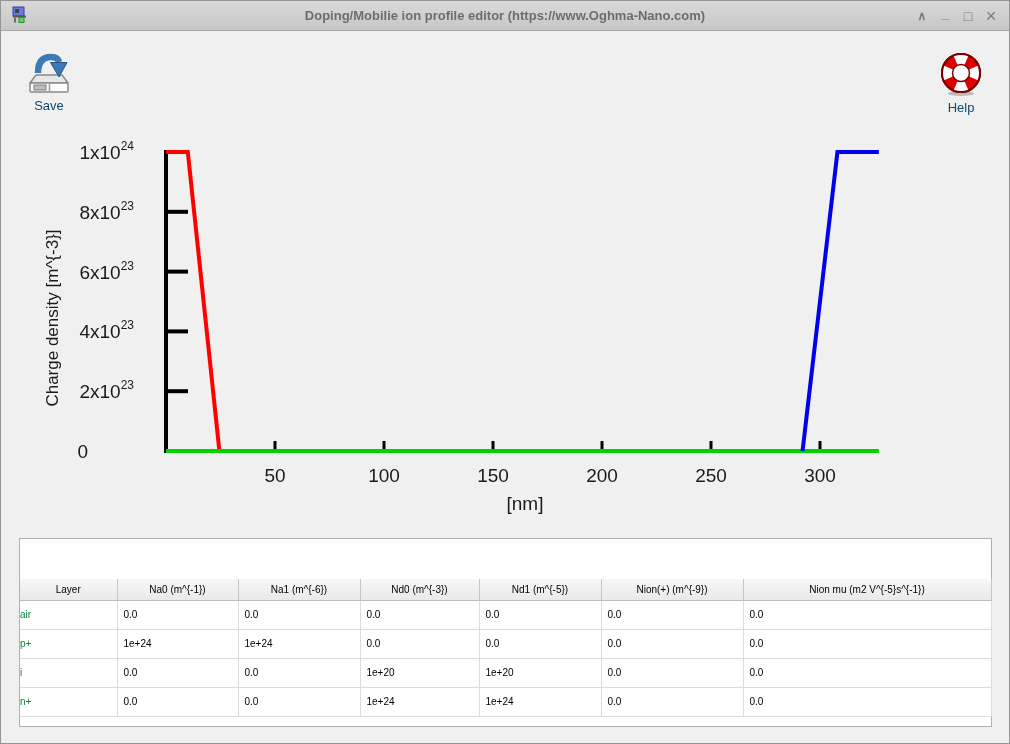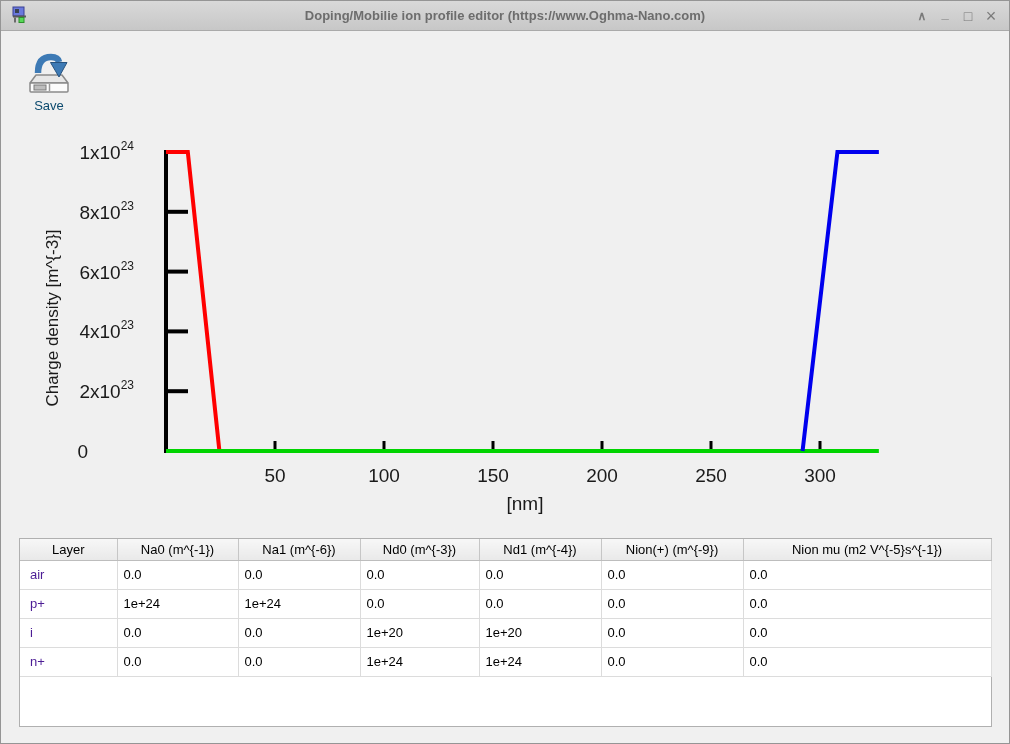--- a/index.html
+++ b/index.html
@@ -43,34 +43,34 @@
   .tool-btn.help { right:16px; }
   
   .chart-svg { position:absolute; left:30px; top:130px; }
   
   .table-wrap {
     position:absolute; left:18px; top:537px; width:973px; height:189px;
     background:#ffffff; border:1px solid #b0b0b0;
   }
   table.layers {
     border-collapse:collapse; table-layout:fixed; width:971px;
-    font-size:13px; color:#000;
+    font-size:10px; color:#000;margin-top:40px;
   }
   table.layers th {
     height:21px; font-weight:normal; text-align:center;
     background:linear-gradient(#f7f7f7,#e9e9e9);
     border-right:1px solid #c6c6c6; border-bottom:1px solid #bdbdbd;
     padding:0 2px; white-space:nowrap; overflow:hidden;
   }
   table.layers td {
     height:29px; padding:0 2px 0 6px;
     border-right:1px solid #dcdcdc; border-bottom:1px solid #dcdcdc;
     white-space:nowrap; overflow:hidden;
   }
-  table.layers td.layer { color:#4c1d95; padding-left:10px; }
+  table.layers td.layer { color:#15803d; padding-left:0; }
 </style>
 </head>
 <body>
 
 <div class="window">
 
   <div class="titlebar">
     <span class="app-ico">
       <svg width="20" height="20" viewBox="0 0 20 20">
         <rect x="3" y="2" width="11" height="9" fill="#6a79dd" stroke="#3a4194" stroke-width="1"></rect>
@@ -96,20 +96,37 @@
         <rect x="3" y="32" width="38" height="9" rx="1" fill="#fbfbfb" stroke="#8a8a8a" stroke-width="1.5"></rect>
         <rect x="7" y="34" width="12" height="5" fill="#bdbdbd" stroke="#7a7a7a" stroke-width="1"></rect>
         <line x1="22.5" y1="33" x2="22.5" y2="40" stroke="#9a9a9a" stroke-width="1.5"></line>
         <path d="M11,22 Q11,6 24,6 Q31,6 32,11" fill="none" stroke="#3d7ab5" stroke-width="6.5"></path>
         <polygon points="23.5,11.5 40,11.5 32,26" fill="#3d7ab5" stroke="#27537f" stroke-width="1"></polygon>
       </svg>
     </span>
     <span>Save</span>
   </div>
 
+  <div class="tool-btn help">
+    <span>
+      <svg width="46" height="46" viewBox="0 0 46 46">
+        <ellipse cx="23" cy="42.5" rx="13" ry="2.5" fill="rgba(0,0,0,0.22)"></ellipse>
+        <circle cx="23" cy="22" r="19" fill="#dd0000" stroke="#7e0000" stroke-width="2"></circle>
+        <g fill="#ffffff">
+          <path d="M23,22 L15.5,4.6 A19,19 0 0 1 30.5,4.6 Z"></path>
+          <path d="M23,22 L15.5,4.6 A19,19 0 0 1 30.5,4.6 Z" transform="rotate(90 23 22)"></path>
+          <path d="M23,22 L15.5,4.6 A19,19 0 0 1 30.5,4.6 Z" transform="rotate(180 23 22)"></path>
+          <path d="M23,22 L15.5,4.6 A19,19 0 0 1 30.5,4.6 Z" transform="rotate(270 23 22)"></path>
+        </g>
+        <circle cx="23" cy="22" r="8.5" fill="#ffffff" stroke="#7e0000" stroke-width="1.5"></circle>
+        <circle cx="23" cy="22" r="19" fill="none" stroke="#7e0000" stroke-width="2"></circle>
+      </svg>
+    </span>
+    <span>Help</span>
+  </div>
 
   <svg id="chart-svg" class="chart-svg" width="870" height="395" viewBox="0 0 870 395">
       <line x1="135" y1="19" x2="135" y2="322" stroke="#000" stroke-width="4"></line>
       <text x="57" y="327" text-anchor="end" font-size="19" fill="#1a1a1a">0</text>
       <line x1="135" y1="260.2" x2="157" y2="260.2" stroke="#000" stroke-width="4"></line>
       <text x="103" y="267.2" text-anchor="end" font-size="19" fill="#1a1a1a">2x10<tspan font-size="12" dy="-9">23</tspan></text>
       <line x1="135" y1="200.4" x2="157" y2="200.4" stroke="#000" stroke-width="4"></line>
       <text x="103" y="207.4" text-anchor="end" font-size="19" fill="#1a1a1a">4x10<tspan font-size="12" dy="-9">23</tspan></text>
       <line x1="135" y1="140.6" x2="157" y2="140.6" stroke="#000" stroke-width="4"></line>
       <text x="103" y="147.6" text-anchor="end" font-size="19" fill="#1a1a1a">6x10<tspan font-size="12" dy="-9">23</tspan></text>
@@ -146,21 +163,21 @@
           <col style="width:122px">
           <col style="width:142px">
         <col style="width:248px">
       </colgroup>
       <thead>
         <tr>
           <th>Layer</th>
           <th>Na0 (m^{-1})</th>
           <th>Na1 (m^{-6})</th>
           <th>Nd0 (m^{-3})</th>
-          <th>Nd1 (m^{-4})</th>
+          <th>Nd1 (m^{-5})</th>
           <th>Nion(+) (m^{-9})</th>
           <th>Nion mu (m2 V^{-5}s^{-1})</th>
         </tr>
       </thead>
       <tbody>
         <tr>
           <td class="layer">air</td>
           <td>0.0</td>
           <td>0.0</td>
           <td>0.0</td>

